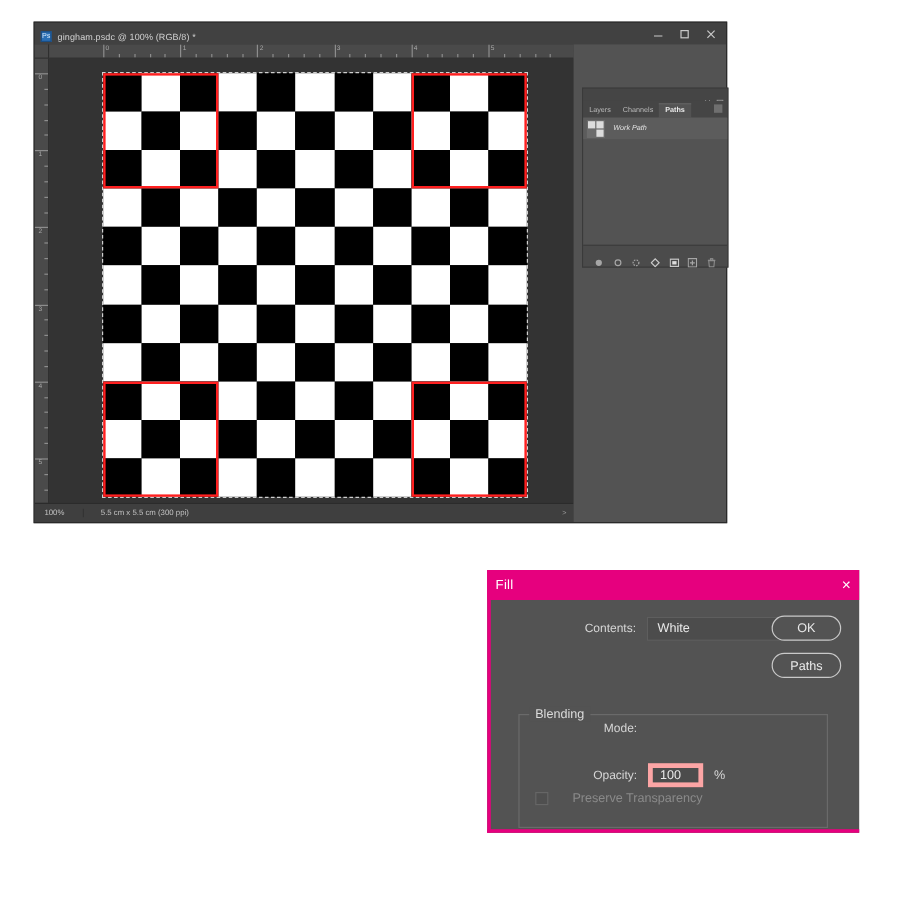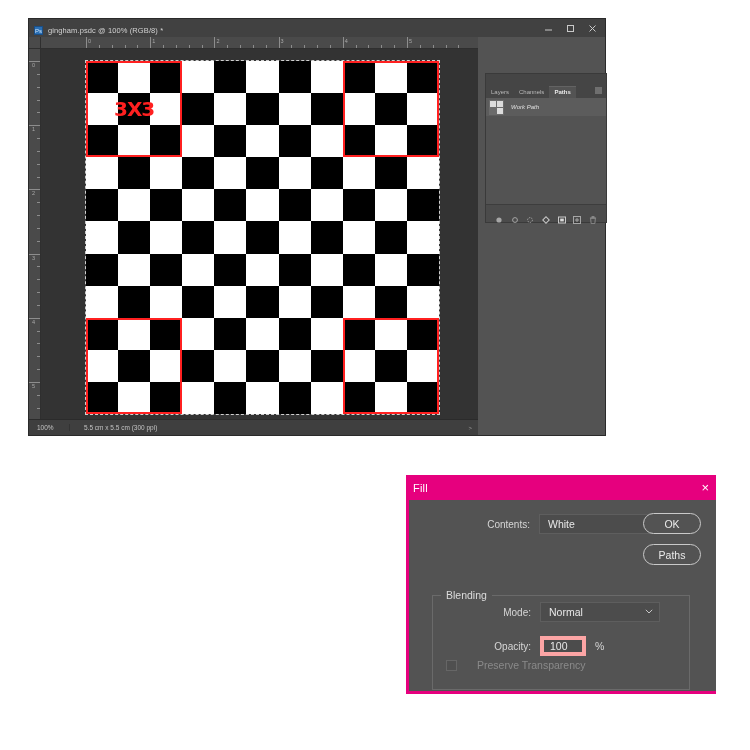--- a/index.html
+++ b/index.html
@@ -467,21 +467,20 @@
               <div class="cell w"></div>
               <div class="cell b"></div>
             </div>
           <div class="marquee"></div>
           <div id="selection-boxes">
               <div class="sel-box" style="left: 0px; top: 0px; width: 96.2727px; height: 96.2727px;"></div>
               <div class="sel-box" style="left: 256.727px; top: 0px; width: 96.2727px; height: 96.2727px;"></div>
               <div class="sel-box" style="left: 0px; top: 256.727px; width: 96.2727px; height: 96.2727px;"></div>
               <div class="sel-box" style="left: 256.727px; top: 256.727px; width: 96.2727px; height: 96.2727px;"></div>
             </div>
-          <div id="label-3x3" style="left: 0px; top: 32.0909px; width: 96.2727px; height: 32.0909px; display: flex; align-items: center; justify-content: center;">3X3</div>
         </div>
       </div>
 
       <div id="status-bar">
         <div id="zoom-val">100%</div>
         <div id="doc-size">5.5 cm x 5.5 cm (300 ppi)</div>
         <div id="status-arrow">&gt;</div>
       </div>
     </div>
 
@@ -588,28 +587,20 @@
       </div>
 
       <div class="fbtn" style="left:234px; top:13px;">OK</div>
       <div class="fbtn" style="left:234px; top:44px;">Paths</div>
 
       <div id="group-blending">
         <div id="group-blending-title">Blending</div>
 
         <div class="frow" style="left:13px; top:6px; width:240px;">
           <div class="flabel" style="width:85px;">Mode:</div>
-          <div class="fselect" style="width:120px; margin-left:9px;">
-            <span class="val">Normal</span>
-            <span class="chev">
-              <svg width="8" height="5" viewBox="0 0 8 5">
-                  <path d="M0.8 0.8 L4 4 L7.2 0.8" fill="none" stroke="#c6c6c6" stroke-width="1"></path>
-                </svg>
-            </span>
-          </div>
         </div>
 
         <div class="frow" style="left:13px; top:40px; width:240px;">
           <div class="flabel" style="width:85px;">Opacity:</div>
           <div id="opacity-input" style="margin-left:9px;">
             <span class="val">100</span>
           </div>
           <span id="pct">%</span>
         </div>
 

